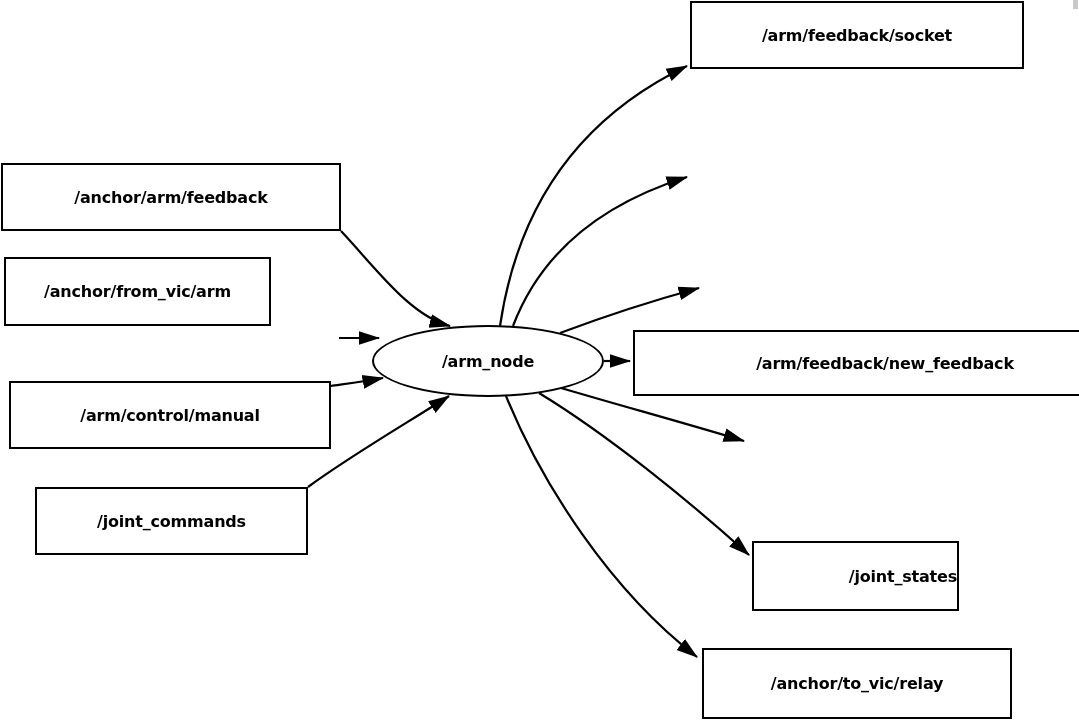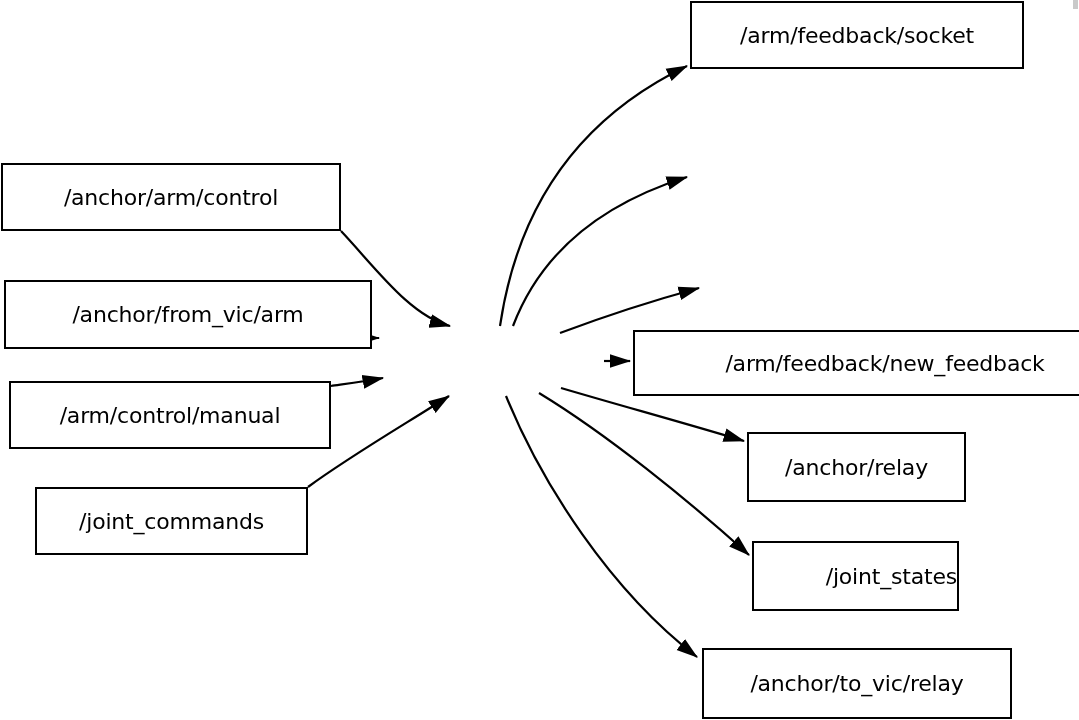--- a/index.html
+++ b/index.html
@@ -30,22 +30,22 @@
   }
   .node {
     position: absolute;
     box-sizing: border-box;
     background: var(--node-fill);
     border: 2.5px solid var(--node-stroke);
     color: var(--text);
     display: flex;
     align-items: center;
     justify-content: center;
-    font-size: 22px;
-    font-weight: 400;
+    font-size: 16px;
+    font-weight: 700;
     white-space: nowrap;
     letter-spacing: -0.2px;
   }
   .node.ellipse {
     border-radius: 50%;
     border-width: 2px;
   }
   .artifact {
     position: absolute;
     left: 1073px; top: 0;
@@ -73,41 +73,41 @@
     <path class="edge" marker-end="url(#arrow)" d="M 500,326 C 512,245 550,132 687,66"></path>
     <path class="edge" marker-end="url(#arrow)" d="M 513,326 C 540,255 598,205 687,177"></path>
     <path class="edge" marker-end="url(#arrow)" d="M 560,333 C 608,315 655,300 699,288"></path>
     <path class="edge" marker-end="url(#arrow)" d="M 604,361 L 630,361"></path>
     <path class="edge" marker-end="url(#arrow)" d="M 561,388 C 622,406 688,424 744,441"></path>
     <path class="edge" marker-end="url(#arrow)" d="M 539,393 C 608,435 688,500 749,555"></path>
     <path class="edge" marker-end="url(#arrow)" d="M 506,396 C 542,484 610,590 697,657"></path>
   </svg>
 
   <div class="node" style="left:1px; top:163px; width:340px; height:68px;">
-    <span>/anchor/arm/control</span>
+    <span>/anchor/arm/feedback</span>
   </div>
-  <div class="node" style="left:4px; top:280px; width:368px; height:69px;">
+  <div class="node" style="left:4px; top:257px; width:267px; height:69px;">
     <span>/anchor/from_vic/arm</span>
   </div>
   <div class="node" style="left:35px; top:487px; width:273px; height:68px;">
     <span>/joint_commands</span>
   </div>
   <div class="node" style="left:9px; top:381px; width:322px; height:68px;">
     <span>/arm/control/manual</span>
   </div>
 
+  <div class="node ellipse" style="left:372px; top:325px; width:232px; height:72px;">
+    <span>/arm_node</span>
+  </div>
 
   <div class="node" style="left:690px; top:1px; width:334px; height:68px;">
     <span>/arm/feedback/socket</span>
   </div>
   <div class="node" style="left:633px; top:330px; width:504px; height:66px;">
     <span>/arm/feedback/new_feedback</span>
-  </div>
-  <div class="node" style="left:747px; top:432px; width:219px; height:70px;">
-    <span>/anchor/relay</span>
   </div>
   <div class="node" style="left:752px; top:541px; width:207px; height:70px;justify-content:flex-end;">
     <span>/joint_states</span>
   </div>
   <div class="node" style="left:702px; top:648px; width:310px; height:71px;">
     <span>/anchor/to_vic/relay</span>
   </div>
 
   <div class="artifact"></div>
 

